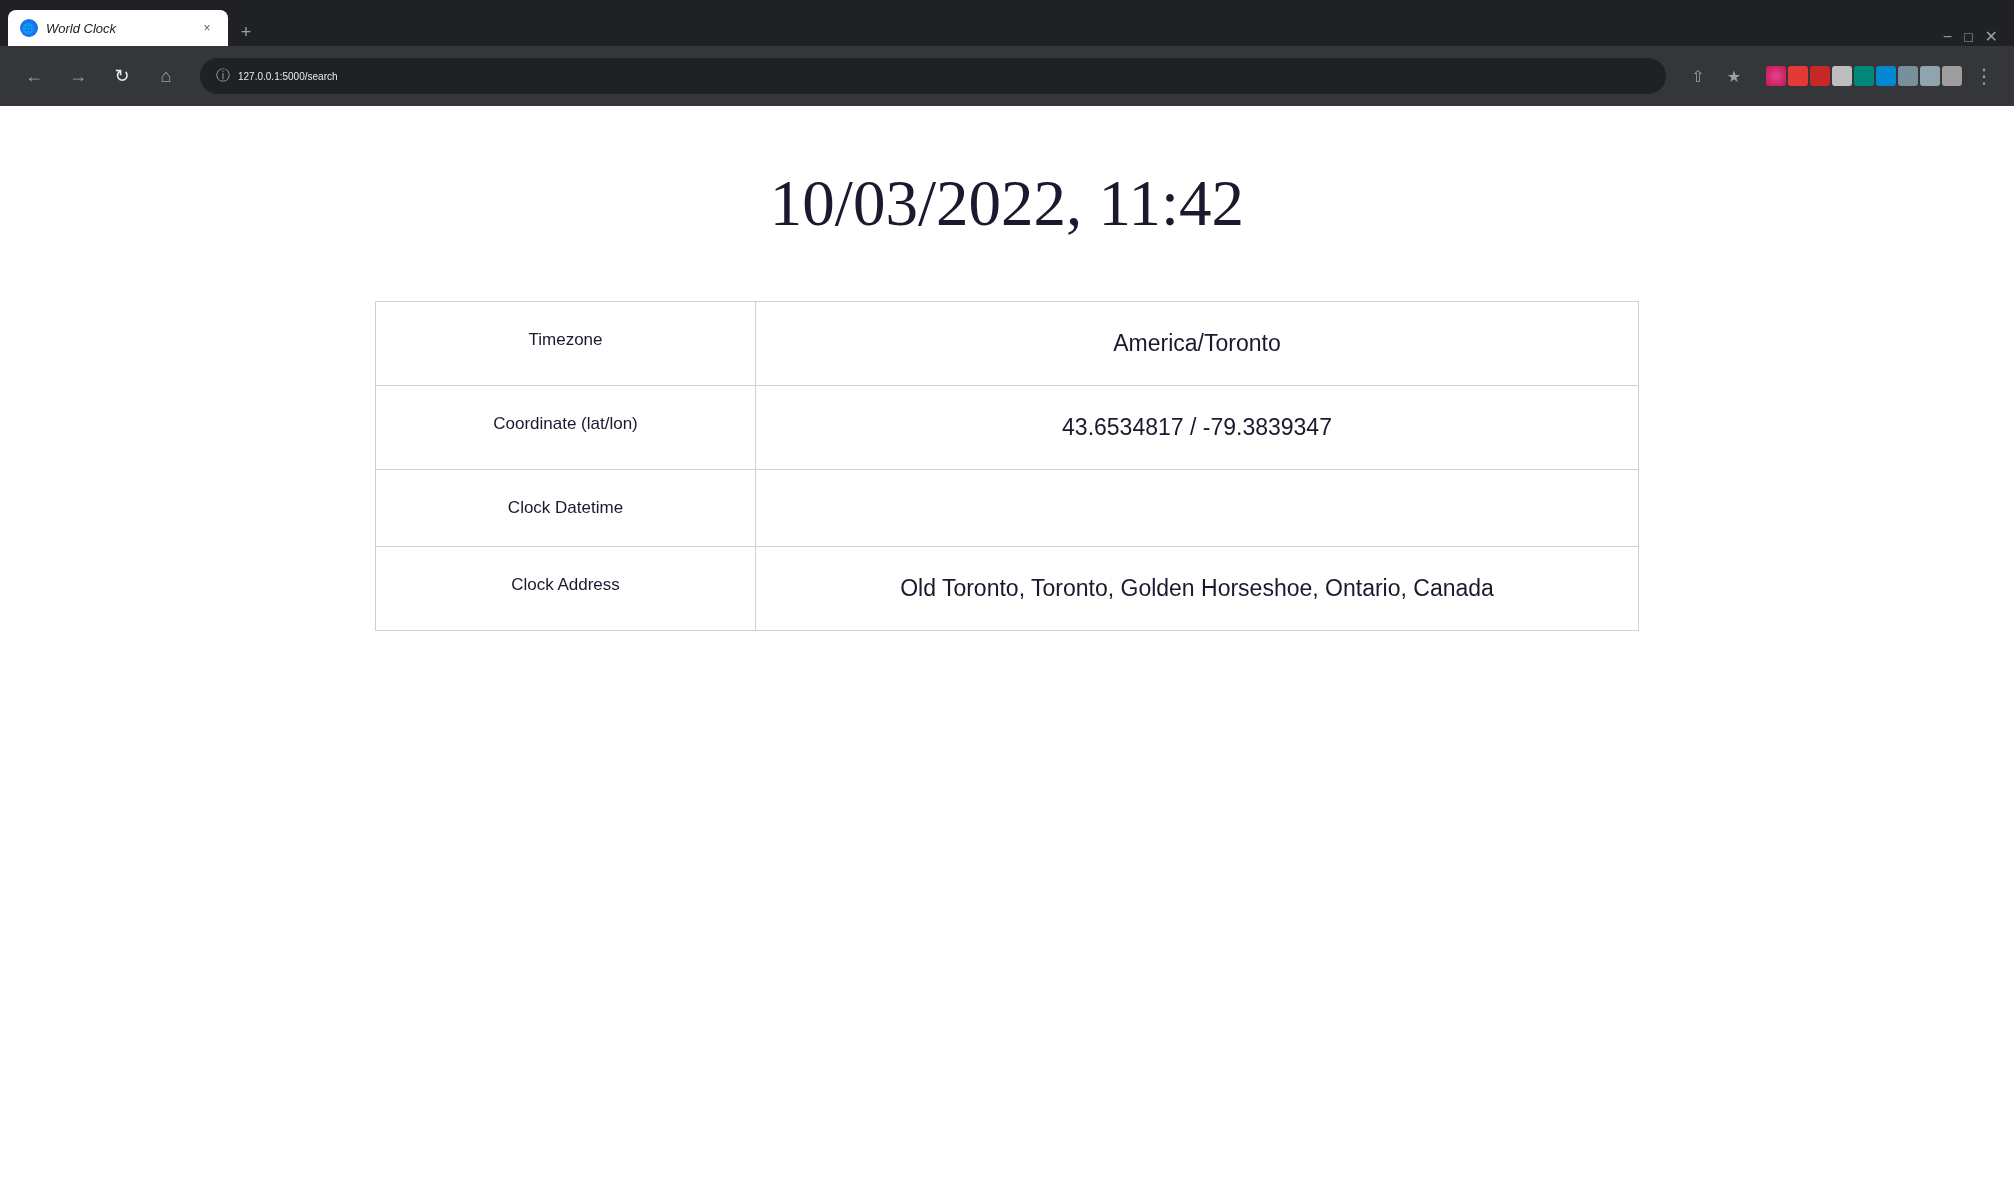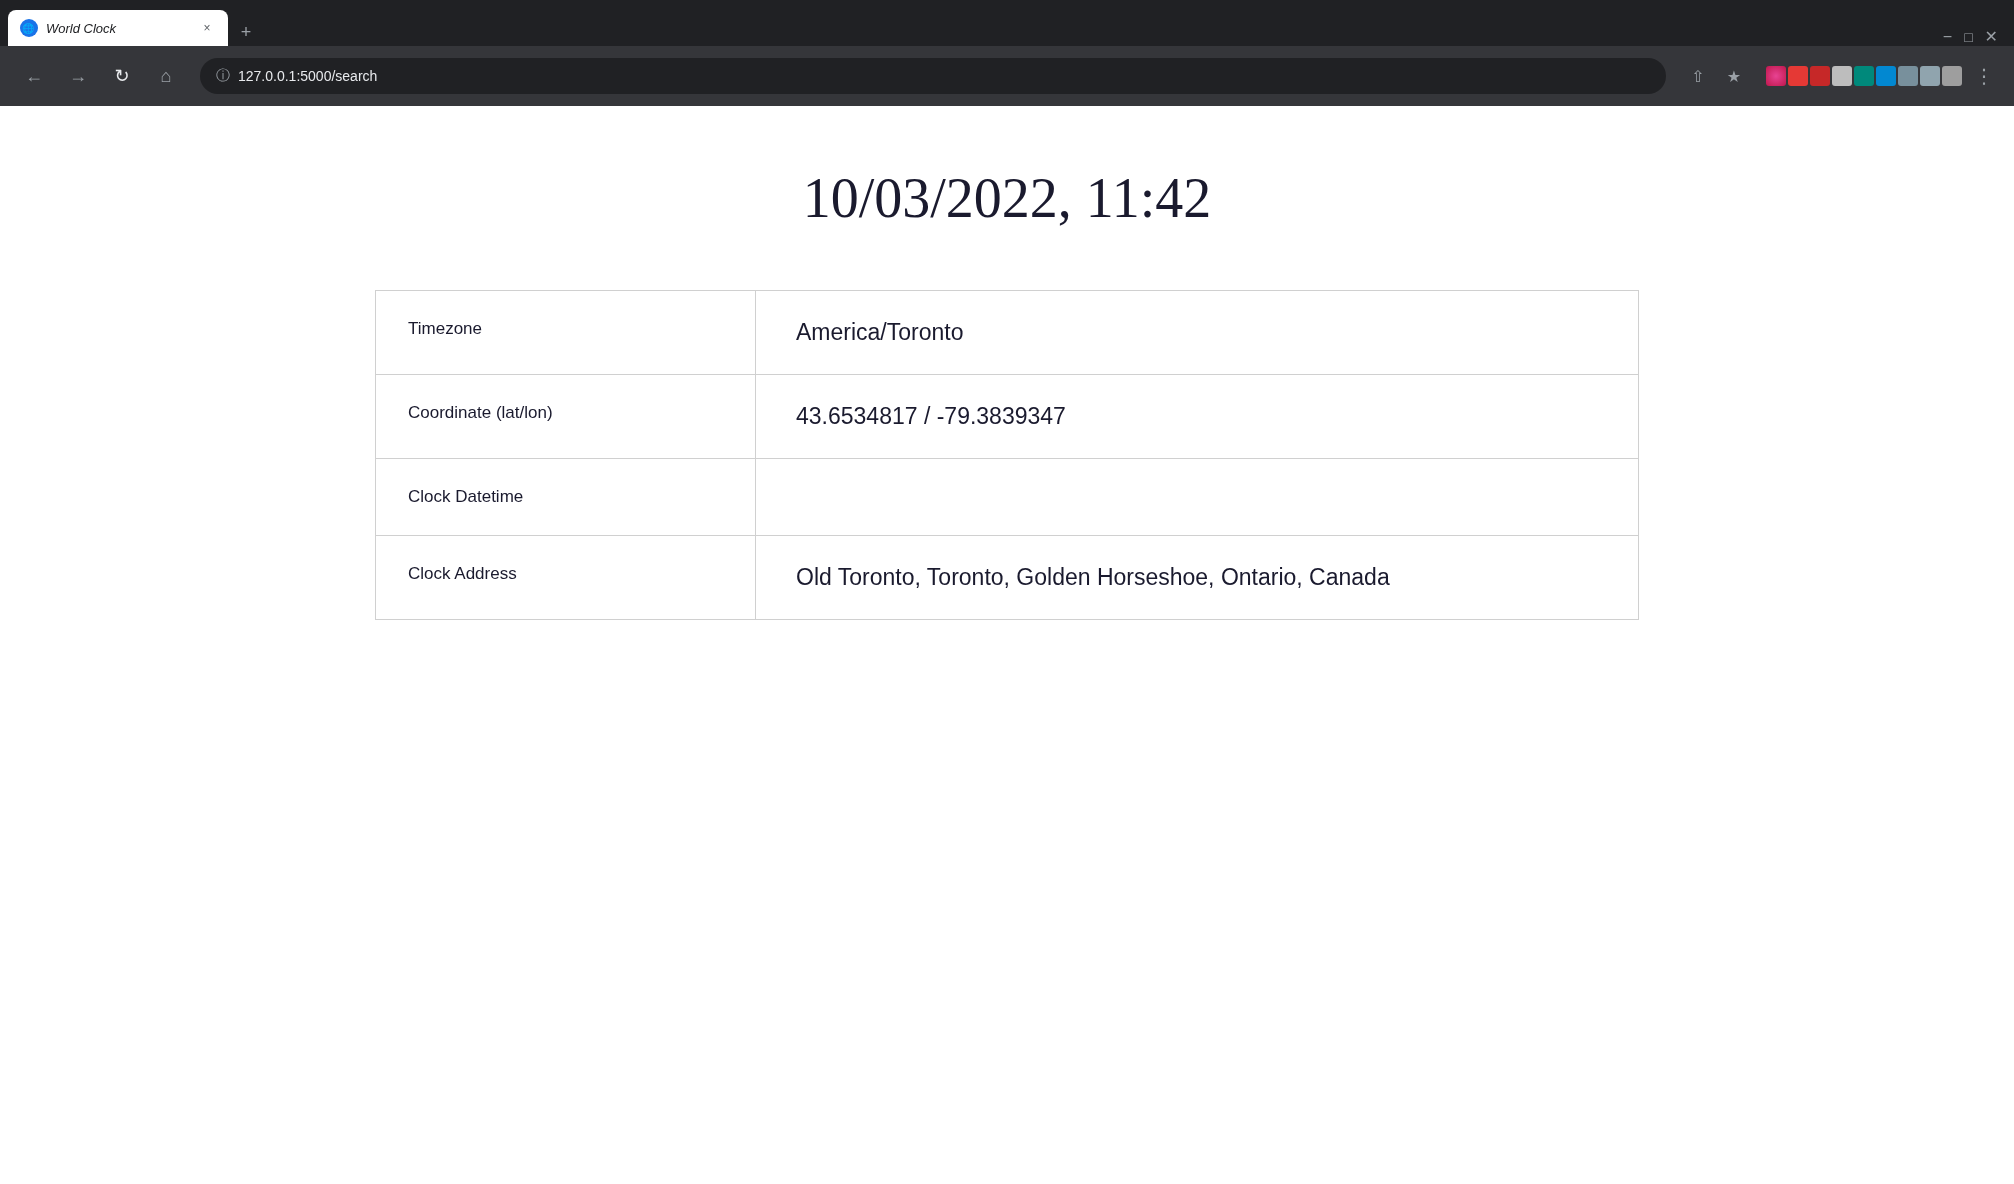--- a/index.html
+++ b/index.html
@@ -128,21 +128,21 @@
       gap: 8px;
       margin: 0 8px;
     }
 
     .address-icon {
       color: #9aa0a6;
       font-size: 14px;
     }
 
     .address-text {
-      font-size: 14px;
+      font-size: 10px;
       color: #e8eaed;
       flex: 1;
     }
 
     .nav-actions {
       display: flex;
       align-items: center;
       gap: 4px;
     }
 
@@ -183,31 +183,32 @@
     .page-content {
       width: 100%;
       background: #fff;
       padding: 60px 40px;
       display: flex;
       flex-direction: column;
       align-items: center;
     }
 
     .datetime-display {
-      font-size: 56px;
+      font-size: 65px;
       font-weight: 400;
       color: #1a1a2e;
       margin-bottom: 60px;
       font-family: Georgia, 'Times New Roman', serif;
     }
 
     .info-table {
       width: 1264px;
       border: 1px solid #d0d0d0;
       border-collapse: collapse;
+      text-align: center;
     }
 
     .info-row {
       display: flex;
       border-bottom: 1px solid #d0d0d0;
     }
 
     .info-row:last-child {
       border-bottom: none;
     }

